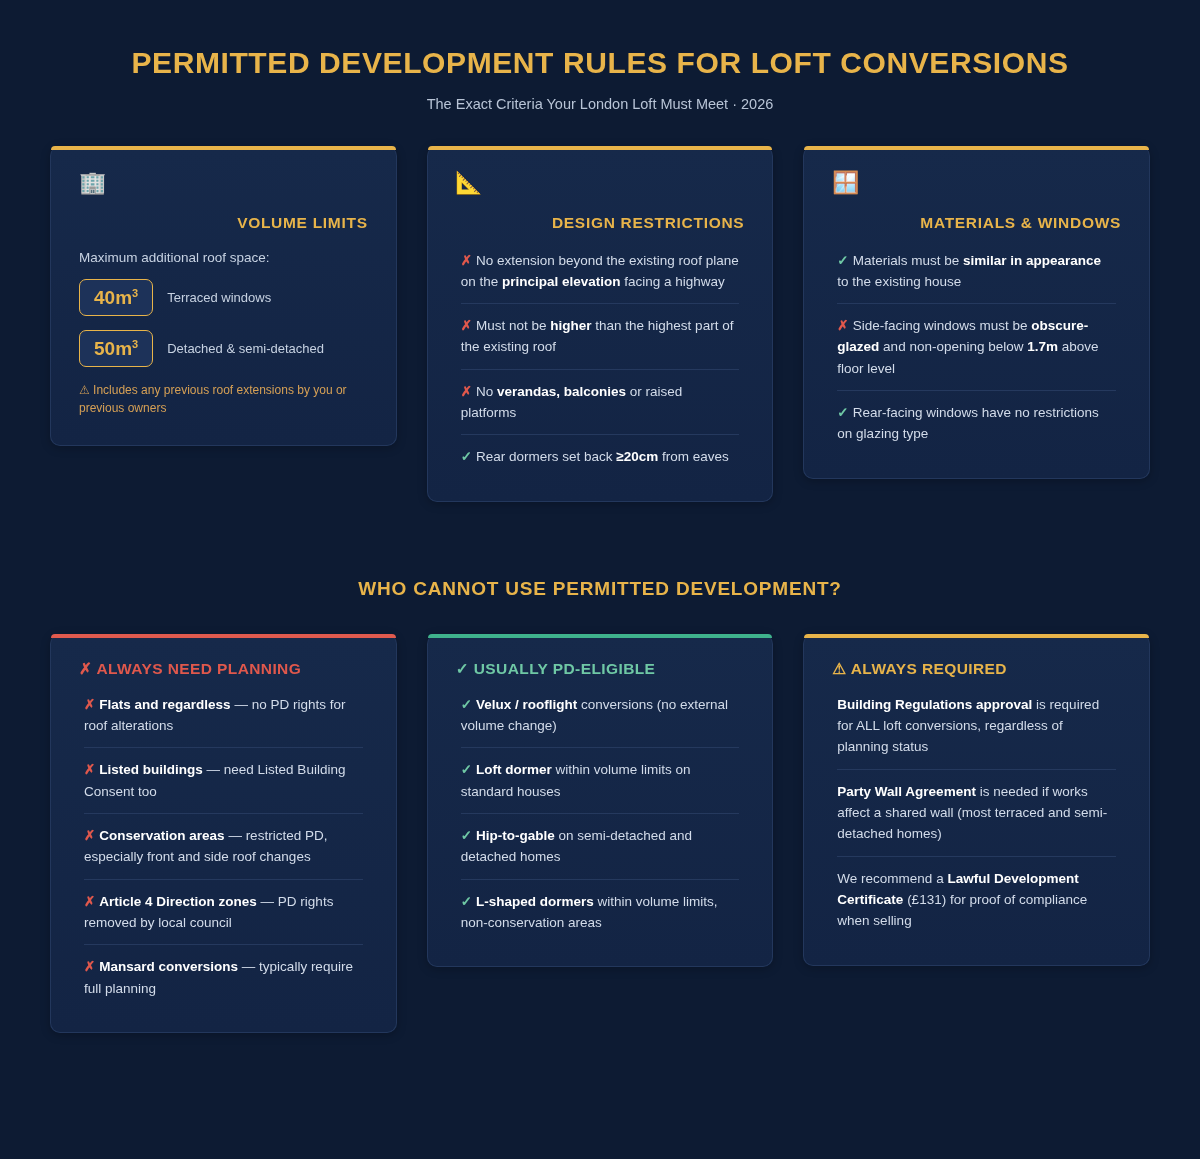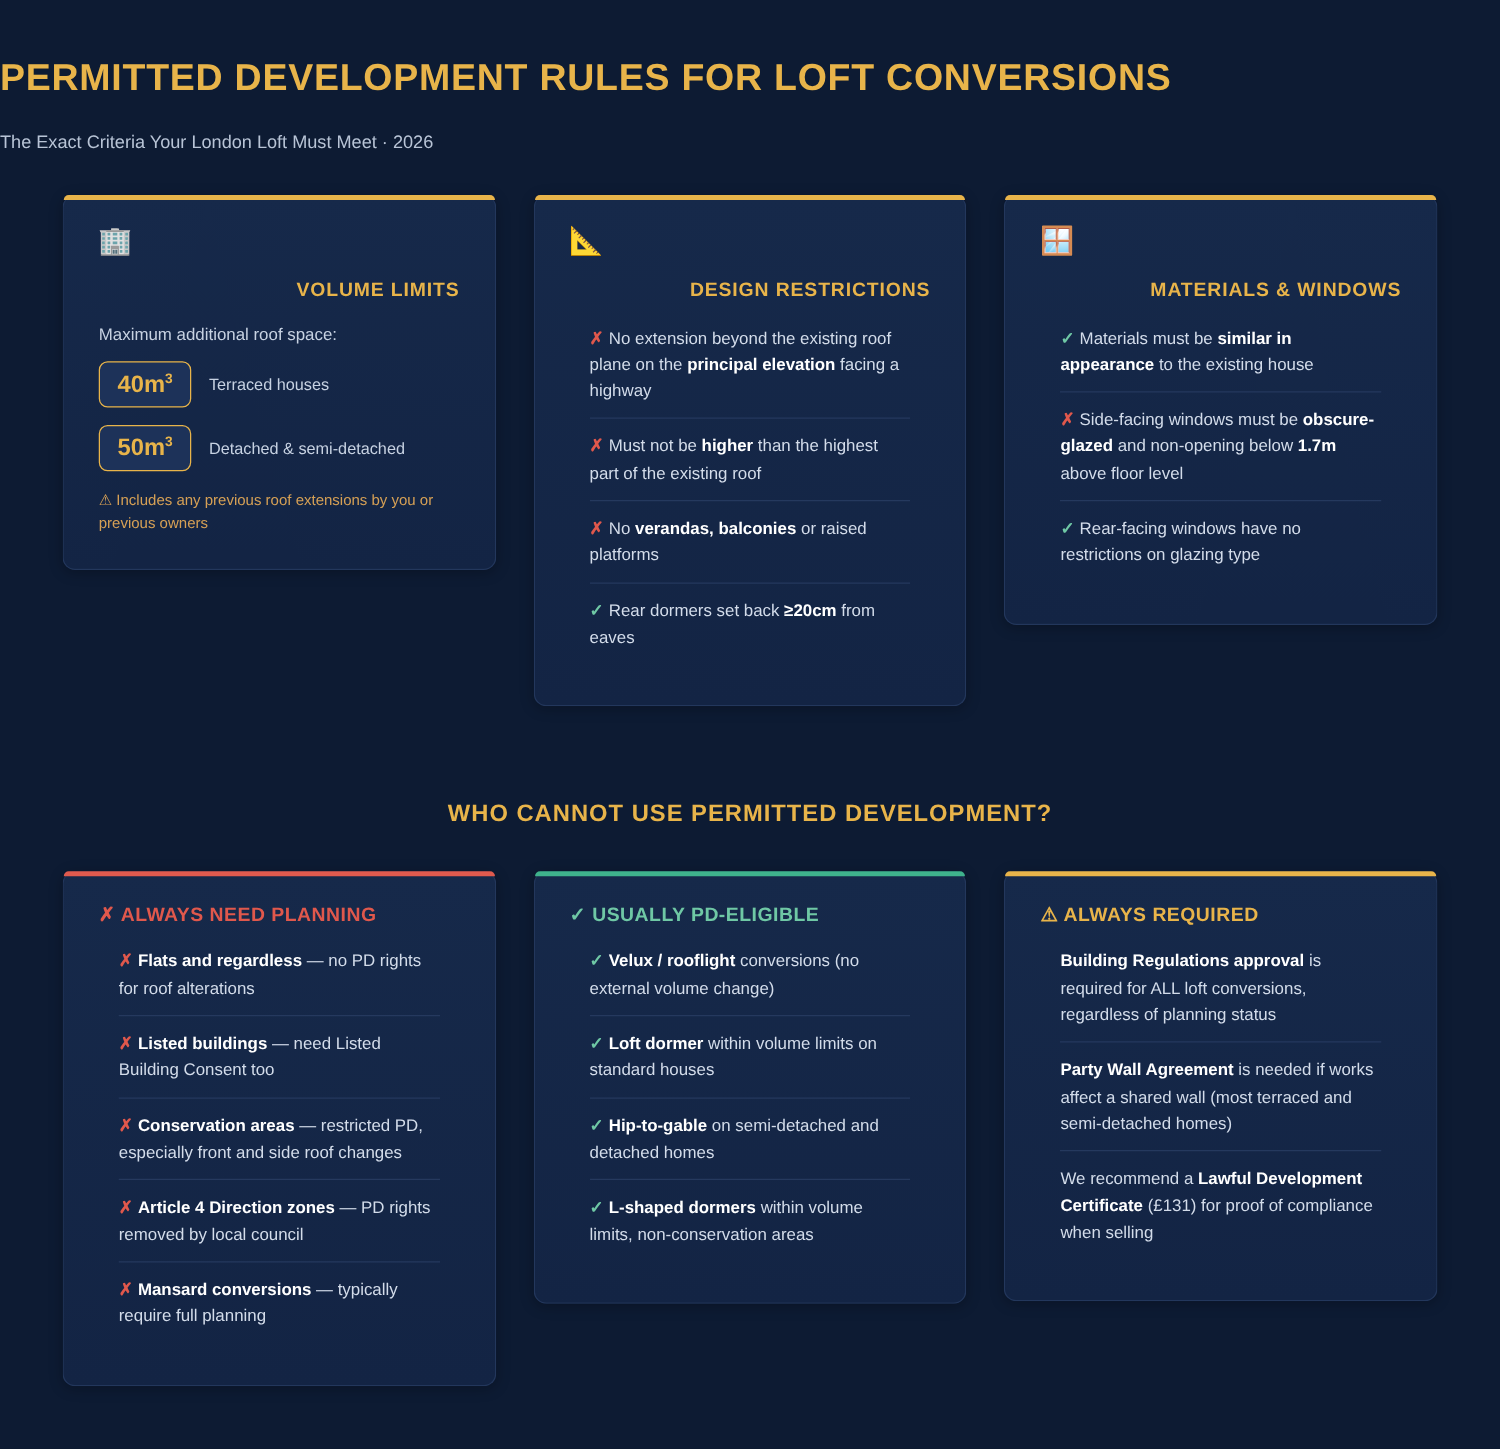--- a/index.html
+++ b/index.html
@@ -13,31 +13,32 @@
     width: 1200px;
     min-height: 1159px;
     background: #0d1b33;
     position: relative;
     overflow: hidden;
   }
 
   
   .header {
     padding-top: 44px;
+    text-align: center;
   }
   .title {
     font-size: 30px;
     font-weight: bold;
     letter-spacing: 0.6px;
     color: #e8b44a;
     margin: 0;
     line-height: 1.25;
   }
   .subtitle {
-    margin-top: 24px;
+    margin-top: 14px;
     font-size: 14.5px;
     color: #b8c4d6;
   }
 
   
   .grid {
     display: flex;
     gap: 30px;
     padding: 0 50px;
     margin-top: 34px;
@@ -111,21 +112,21 @@
     color: #c7d2e2;
   }
   .note {
     margin-top: 12px;
     font-size: 12px;
     color: #d6a055;
     line-height: 1.5;
   }
 
   
-  .list { margin: 16px; padding: 0; list-style: none; }
+  .list { margin: 5px; padding: 0; list-style: none; }
   .list li {
     font-size: 13.5px;
     line-height: 1.58;
     color: #d3dcea;
     padding: 11px 0;
     border-bottom: 1px solid #25395e;
   }
   .list li:first-child { padding-top: 0; }
   .list li:last-child { border-bottom: none; padding-bottom: 0; }
   .mark { font-weight: bold; margin-right: 4px; }
@@ -181,21 +182,21 @@
     <div class="subtitle">The Exact Criteria Your London Loft Must Meet · 2026</div>
   </div>
 
   <div class="grid" id="cards-row">
       <div class="card accent-gold">
         <span class="card-icon">🏢</span>
         <h3 class="card-title">VOLUME LIMITS</h3>
         <p class="card-lead">Maximum additional roof space:</p>
         <div class="vol-row">
           <div class="vol-badge">40m<sup>3</sup></div>
-          <div class="vol-label">Terraced houses</div>
+          <div class="vol-label">Terraced windows</div>
         </div>
         <div class="vol-row">
           <div class="vol-badge">50m<sup>3</sup></div>
           <div class="vol-label">Detached &amp; semi-detached</div>
         </div>
         <div class="note">⚠ Includes any previous roof extensions by you or previous owners</div>
       </div>
       <div class="card accent-gold">
         <span class="card-icon">📐</span>
         <h3 class="card-title">DESIGN RESTRICTIONS</h3>

